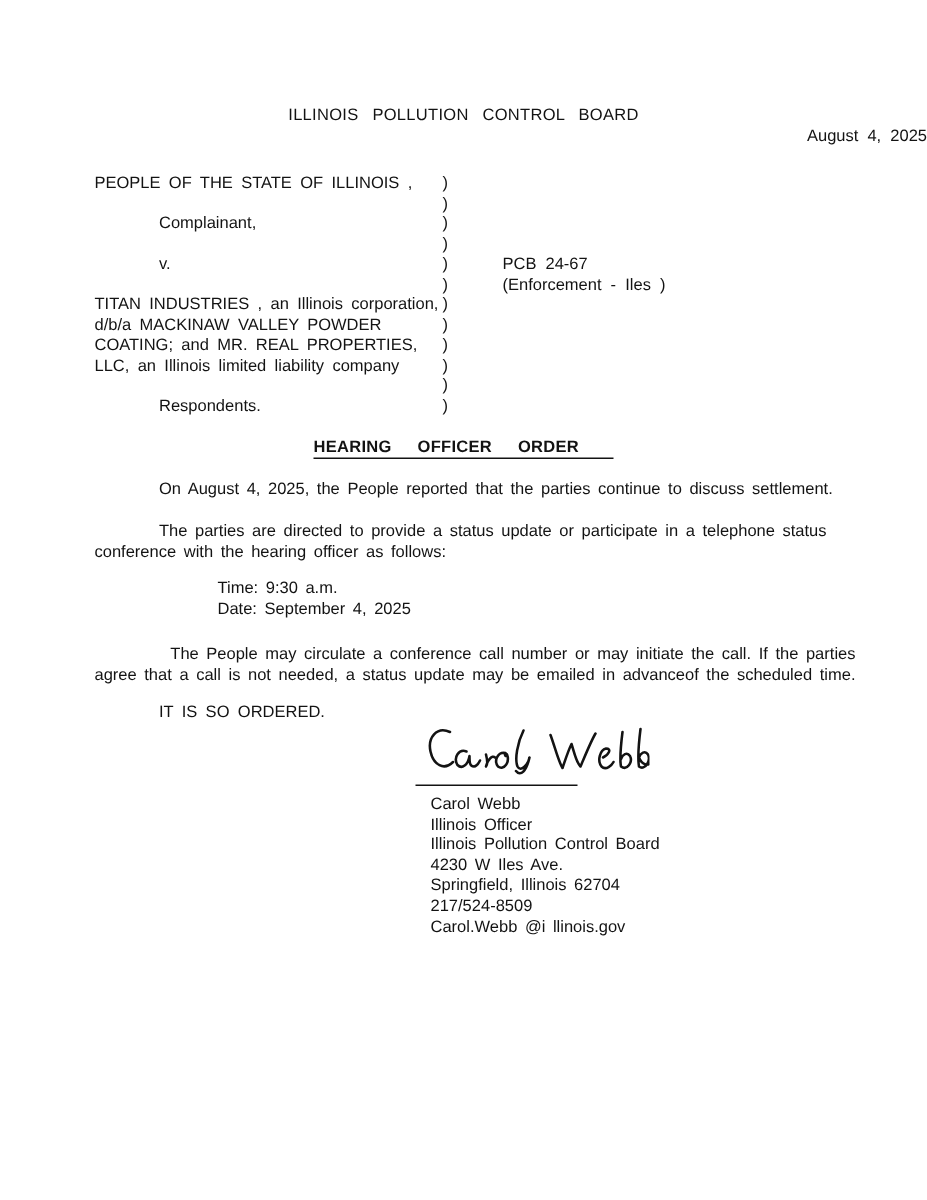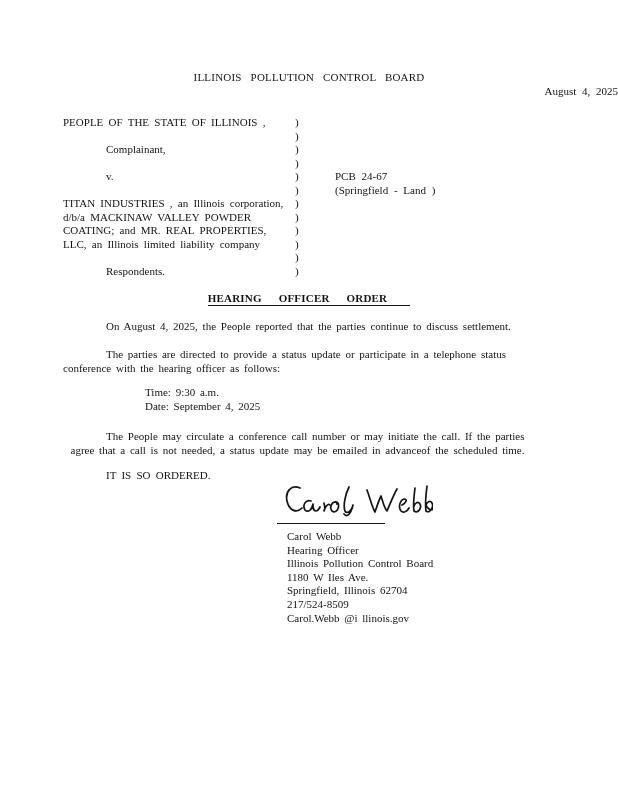--- a/index.html
+++ b/index.html
@@ -1,20 +1,20 @@
 <!DOCTYPE html>
 <html><head>
 <meta charset="utf-8">
 <style>
   html,body{margin:0;padding:0;background:#fff;}
   .page{
     position:relative;
     width:618px;height:776px;
     background:#ffffff;
-    font-family:Liberation Serif, serif;
+    font-family:Liberation Sans, sans-serif;
     font-size:11px;
     color:#131313;
     overflow:hidden;
   }
   .abs{position:absolute;}
   .nowrap{white-space:nowrap;}
 
   
   .doc-header{top:71px;left:0;width:618px;text-align:center;line-height:13.5px;}
   .board-title{word-spacing:6px;letter-spacing:0.2px;}
@@ -85,21 +85,21 @@
       <span class="cap-right"></span>
     </div>
     <div class="cap-row">
       <span class="cap-left indent">v.</span>
       <span class="cap-paren">)</span>
       <span class="cap-right">PCB 24-67</span>
     </div>
     <div class="cap-row">
       <span class="cap-left"></span>
       <span class="cap-paren">)</span>
-      <span class="cap-right">(Springfield - Land )</span>
+      <span class="cap-right">(Enforcement - Iles )</span>
     </div>
     <div class="cap-row">
       <span class="cap-left">TITAN INDUSTRIES , an Illinois corporation,</span>
       <span class="cap-paren">)</span>
       <span class="cap-right"></span>
     </div>
     <div class="cap-row">
       <span class="cap-left">d/b/a MACKINAW VALLEY POWDER</span>
       <span class="cap-paren">)</span>
       <span class="cap-right"></span>
@@ -160,21 +160,21 @@
     <path d="M84,11 C87,19 89,28 92,33 C94,27 96,21 98,17 C100,23 101,29 104,32 C107,25 111,15 114,10"></path>
     <path d="M119,26 C123,24 125,20 121,20 C117,21 115,28 118,32 C121,35 125,31 126,29"></path>
     <path d="M132,9 C131,17 130,27 131,32 C135,35 139,29 137,25 C135,22 132,24 131,27"></path>
     <path d="M144,7 C143,15 142,26 143,32 C147,35 151,28 149,24 C147,21 144,23 143,26 C145,31 149,32 151,29"></path>
   </svg>
 
   <div class="abs sig-line"></div>
 
   <div class="abs sig-block">
     <div>Carol Webb</div>
-    <div>Hearing Officer</div>
+    <div>Illinois Officer</div>
     <div>Illinois Pollution Control Board</div>
-    <div>1180 W Iles Ave.</div>
+    <div>4230 W Iles Ave.</div>
     <div>Springfield, Illinois 62704</div>
     <div>217/524-8509</div>
     <div>Carol.Webb @i llinois.gov</div>
   </div>
 
 </div>
 
 </body></html>

